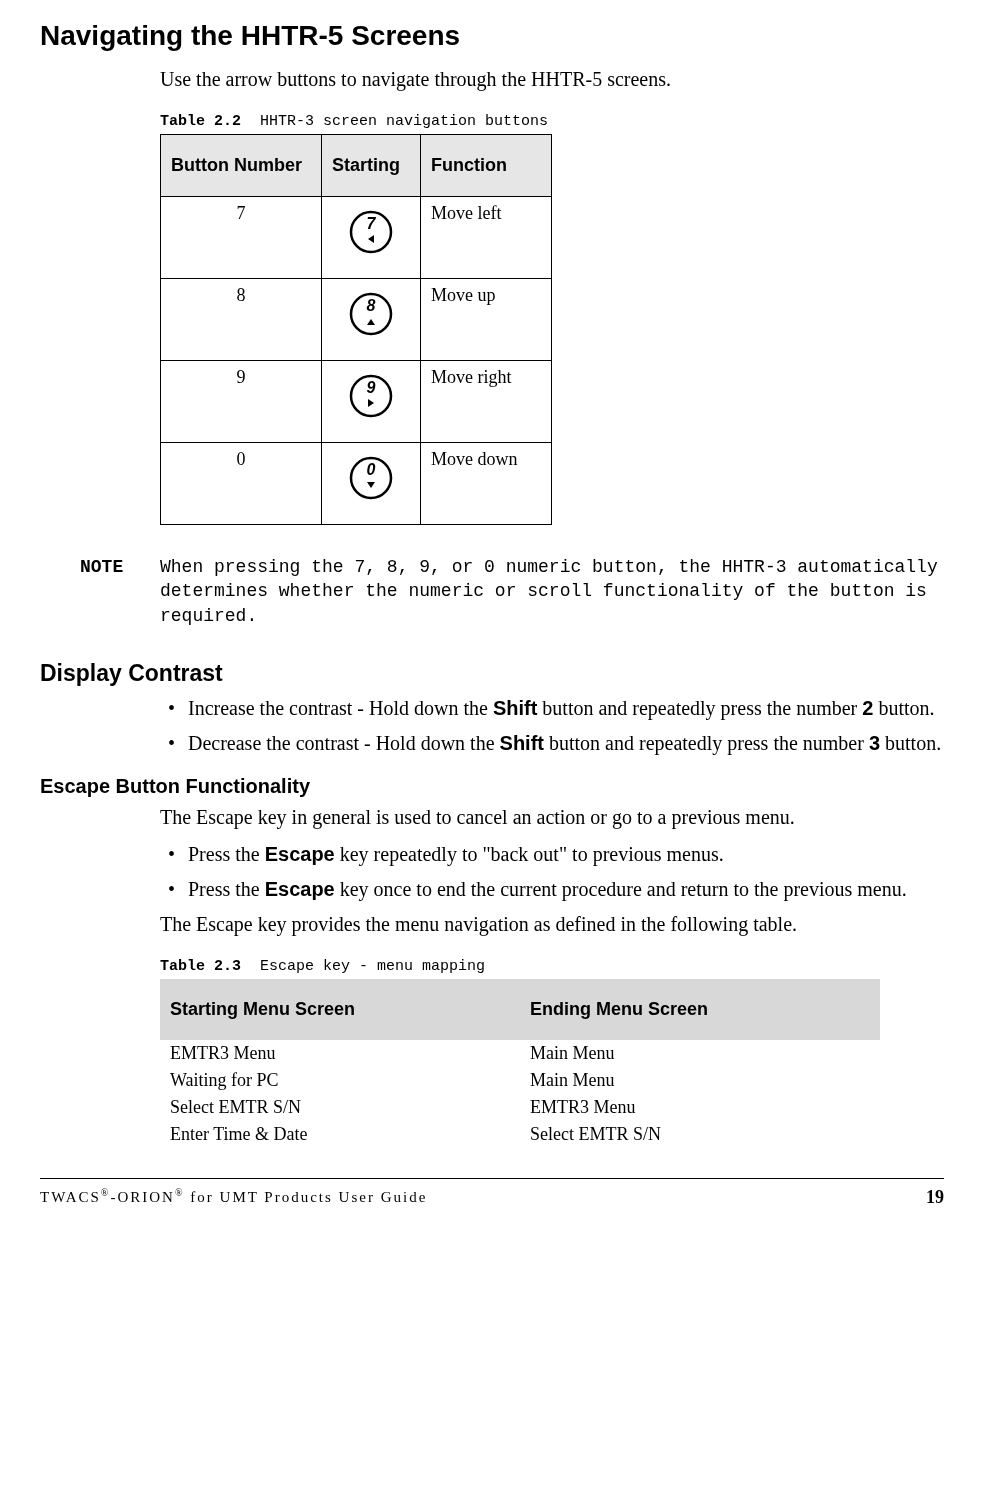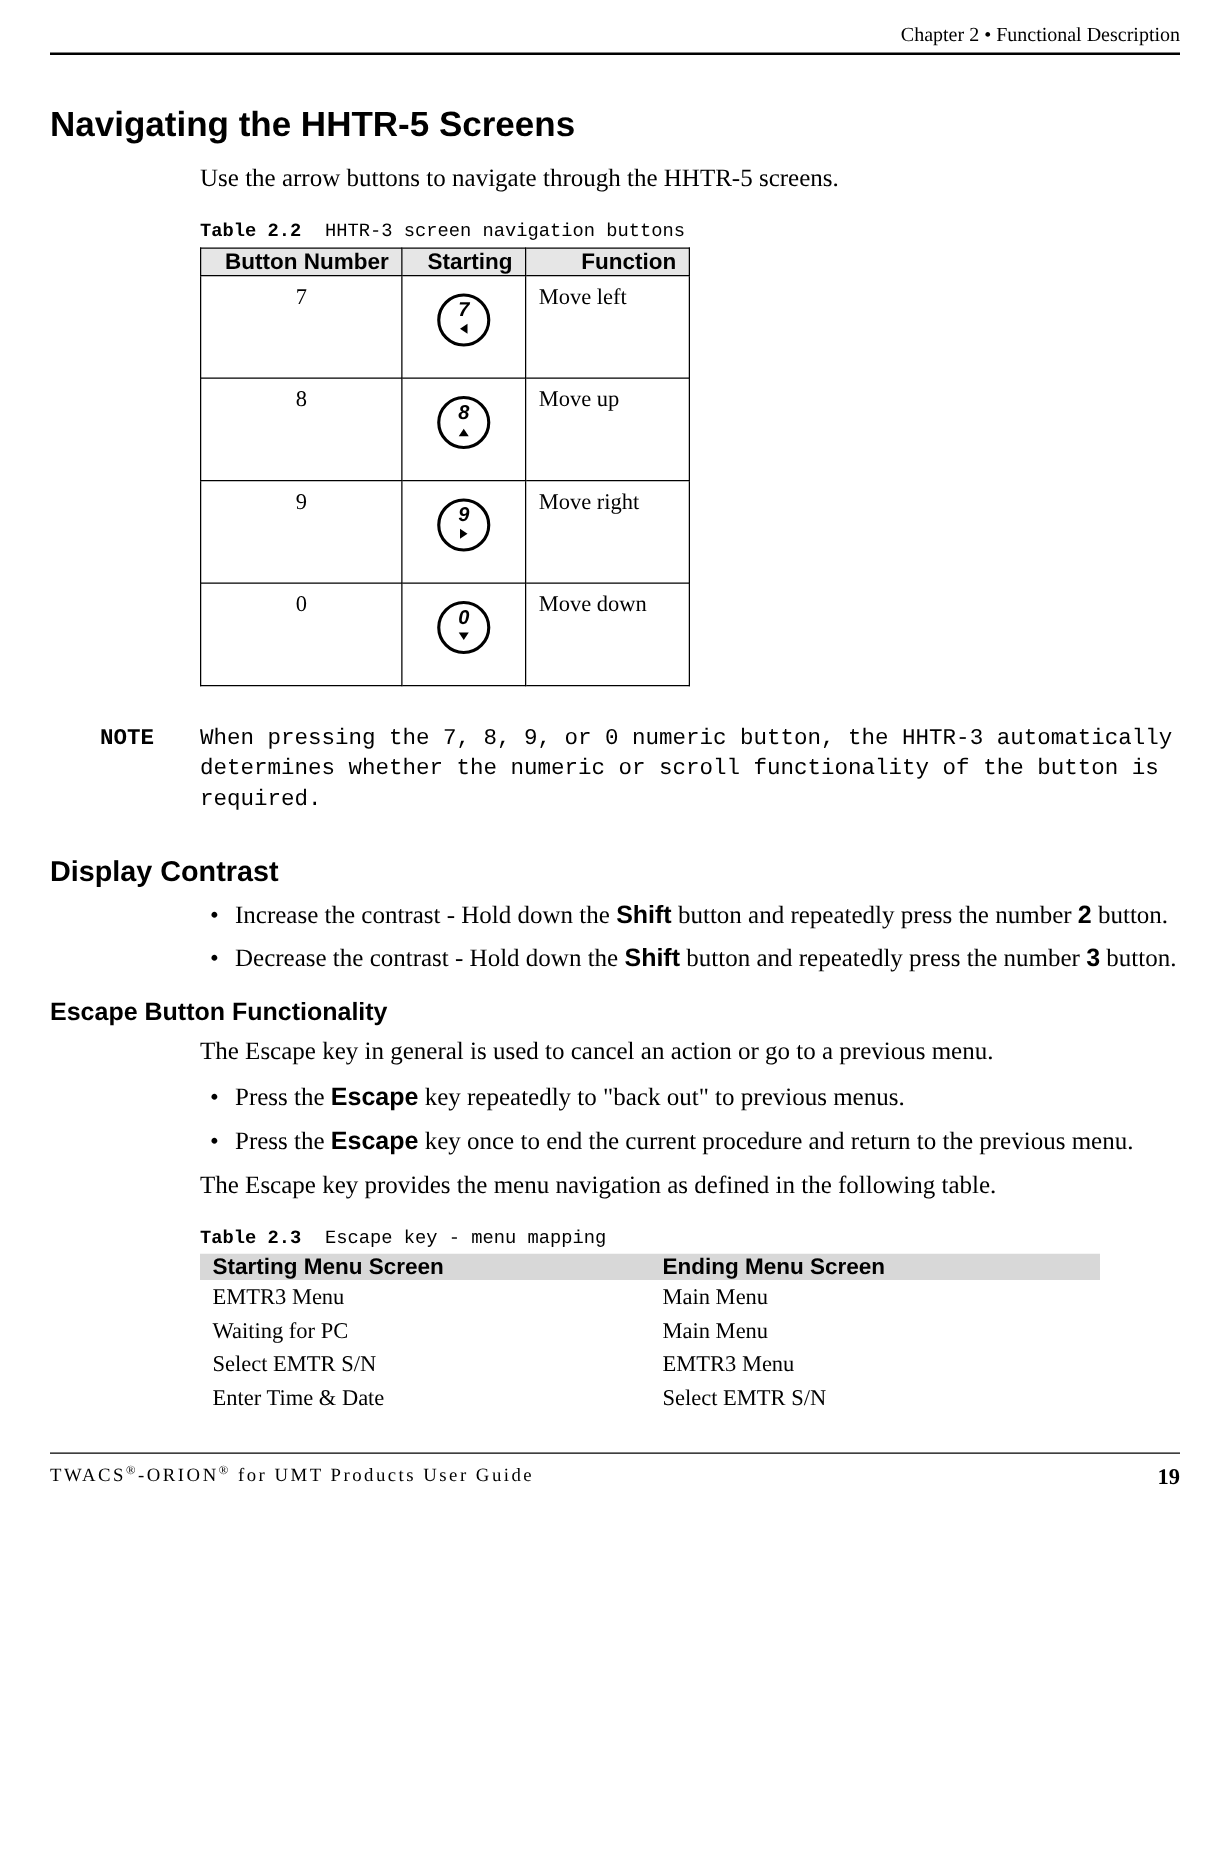--- a/index.html
+++ b/index.html
@@ -46,22 +46,22 @@
   }
   table.nav-table {
     border-collapse: collapse;
     font-size: 18px;
   }
   table.nav-table th {
     font-family: Verdana, Arial, sans-serif;
     font-weight: bold;
     background: #e6e6e6;
     border: 1px solid #000;
-    padding: 0 10px;
-    text-align: right;
+    padding: 20px 10px;
+    text-align: left;
   }
   table.nav-table td {
     border: 1px solid #000;
     padding: 6px 10px;
     vertical-align: top;
   }
   table.nav-table td.col-num {
     text-align: center;
     width: 140px;
   }
@@ -125,21 +125,21 @@
   table.map-table {
     border-collapse: collapse;
     font-size: 18px;
     width: 720px;
   }
   table.map-table th {
     font-family: Verdana, Arial, sans-serif;
     font-weight: bold;
     background: #d8d8d8;
     text-align: left;
-    padding: 0 10px;
+    padding: 20px 10px;
     margin-left: 32px;
   }
   table.map-table td {
     padding: 3px 10px;
   }
   .footer {
     border-top: 1.5px solid #000;
     margin-top: 30px;
     padding-top: 8px;
     display: flex;
@@ -149,21 +149,20 @@
   }
   .footer .left { letter-spacing: 2px; }
   .footer sup { font-size: 10px; }
   .footer .pnum { font-weight: bold; letter-spacing: 0; font-size: 18px; }
 </style>
 </head>
 <body>
 
 <div class="page">
 
-  <div class="header-line">Chapter 2 • Functional Description</div>
 
   <h1 class="section-title">Navigating the HHTR-5 Screens</h1>
 
   <div class="body-indent">
     <p>Use the arrow buttons to navigate through the HHTR-5 screens.</p>
 
     <div class="table-caption">
       <span class="tnum">Table 2.2</span>
       <span>HHTR-3 screen navigation buttons</span>
     </div>

